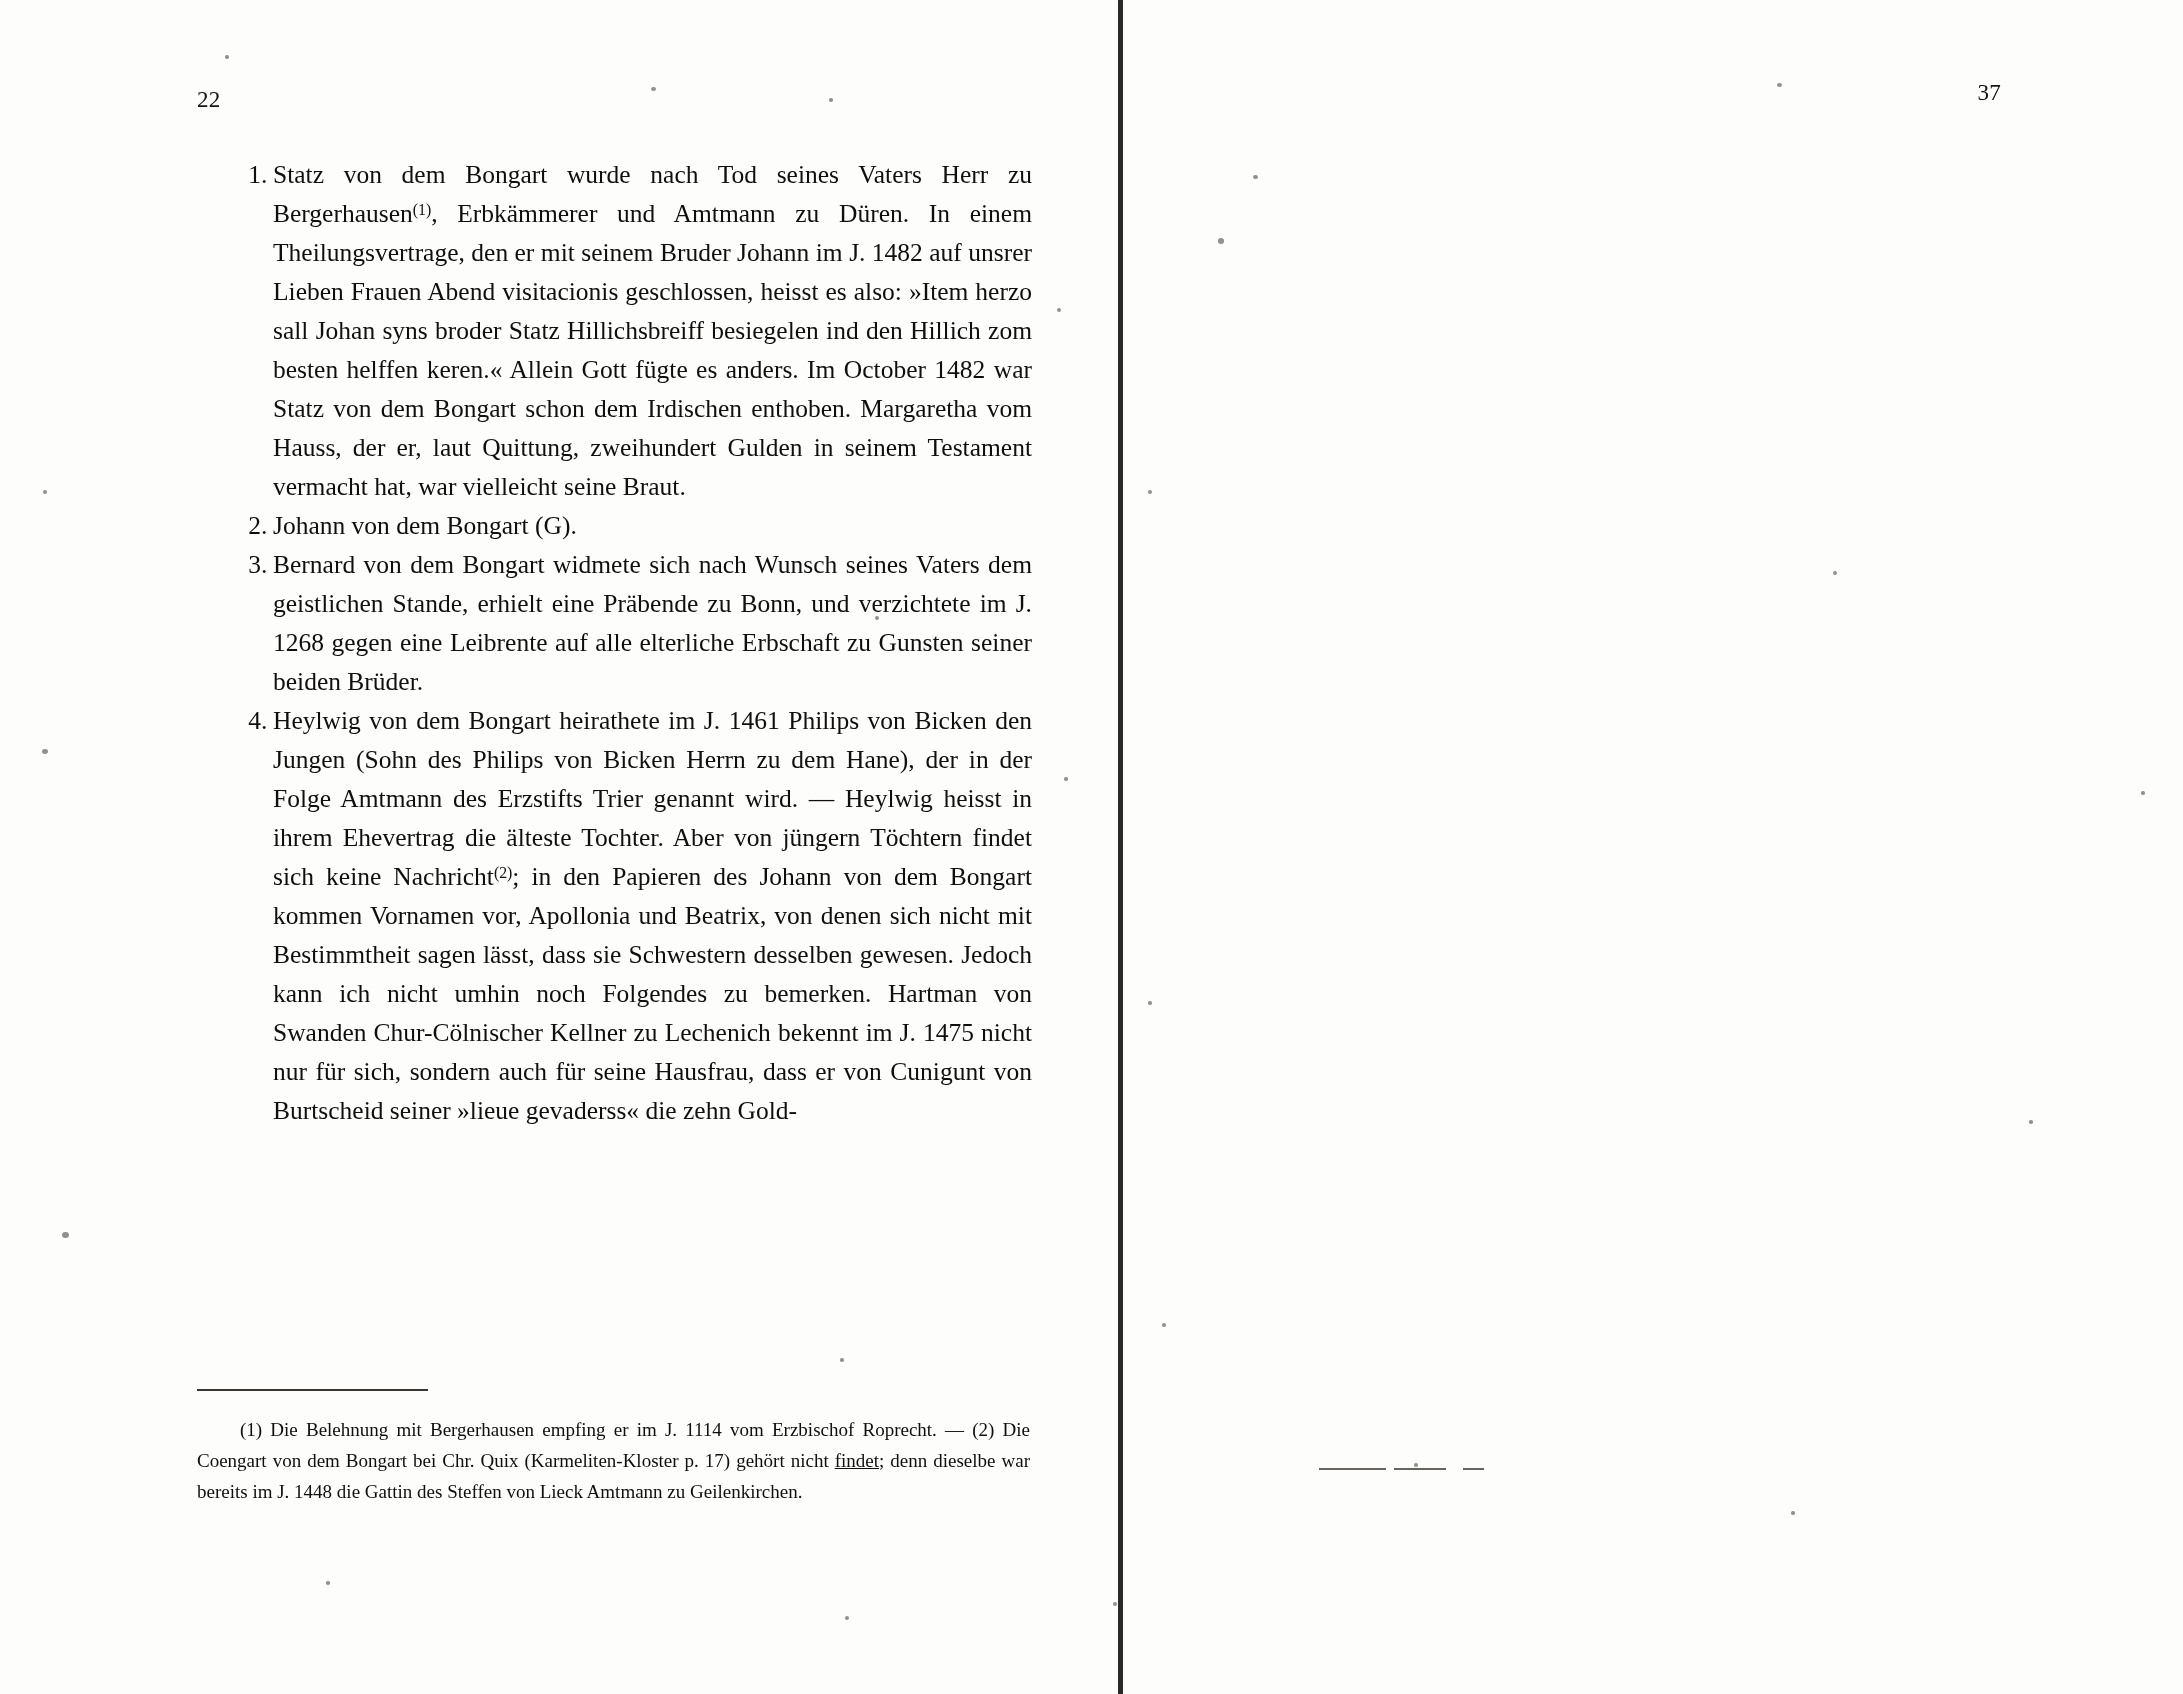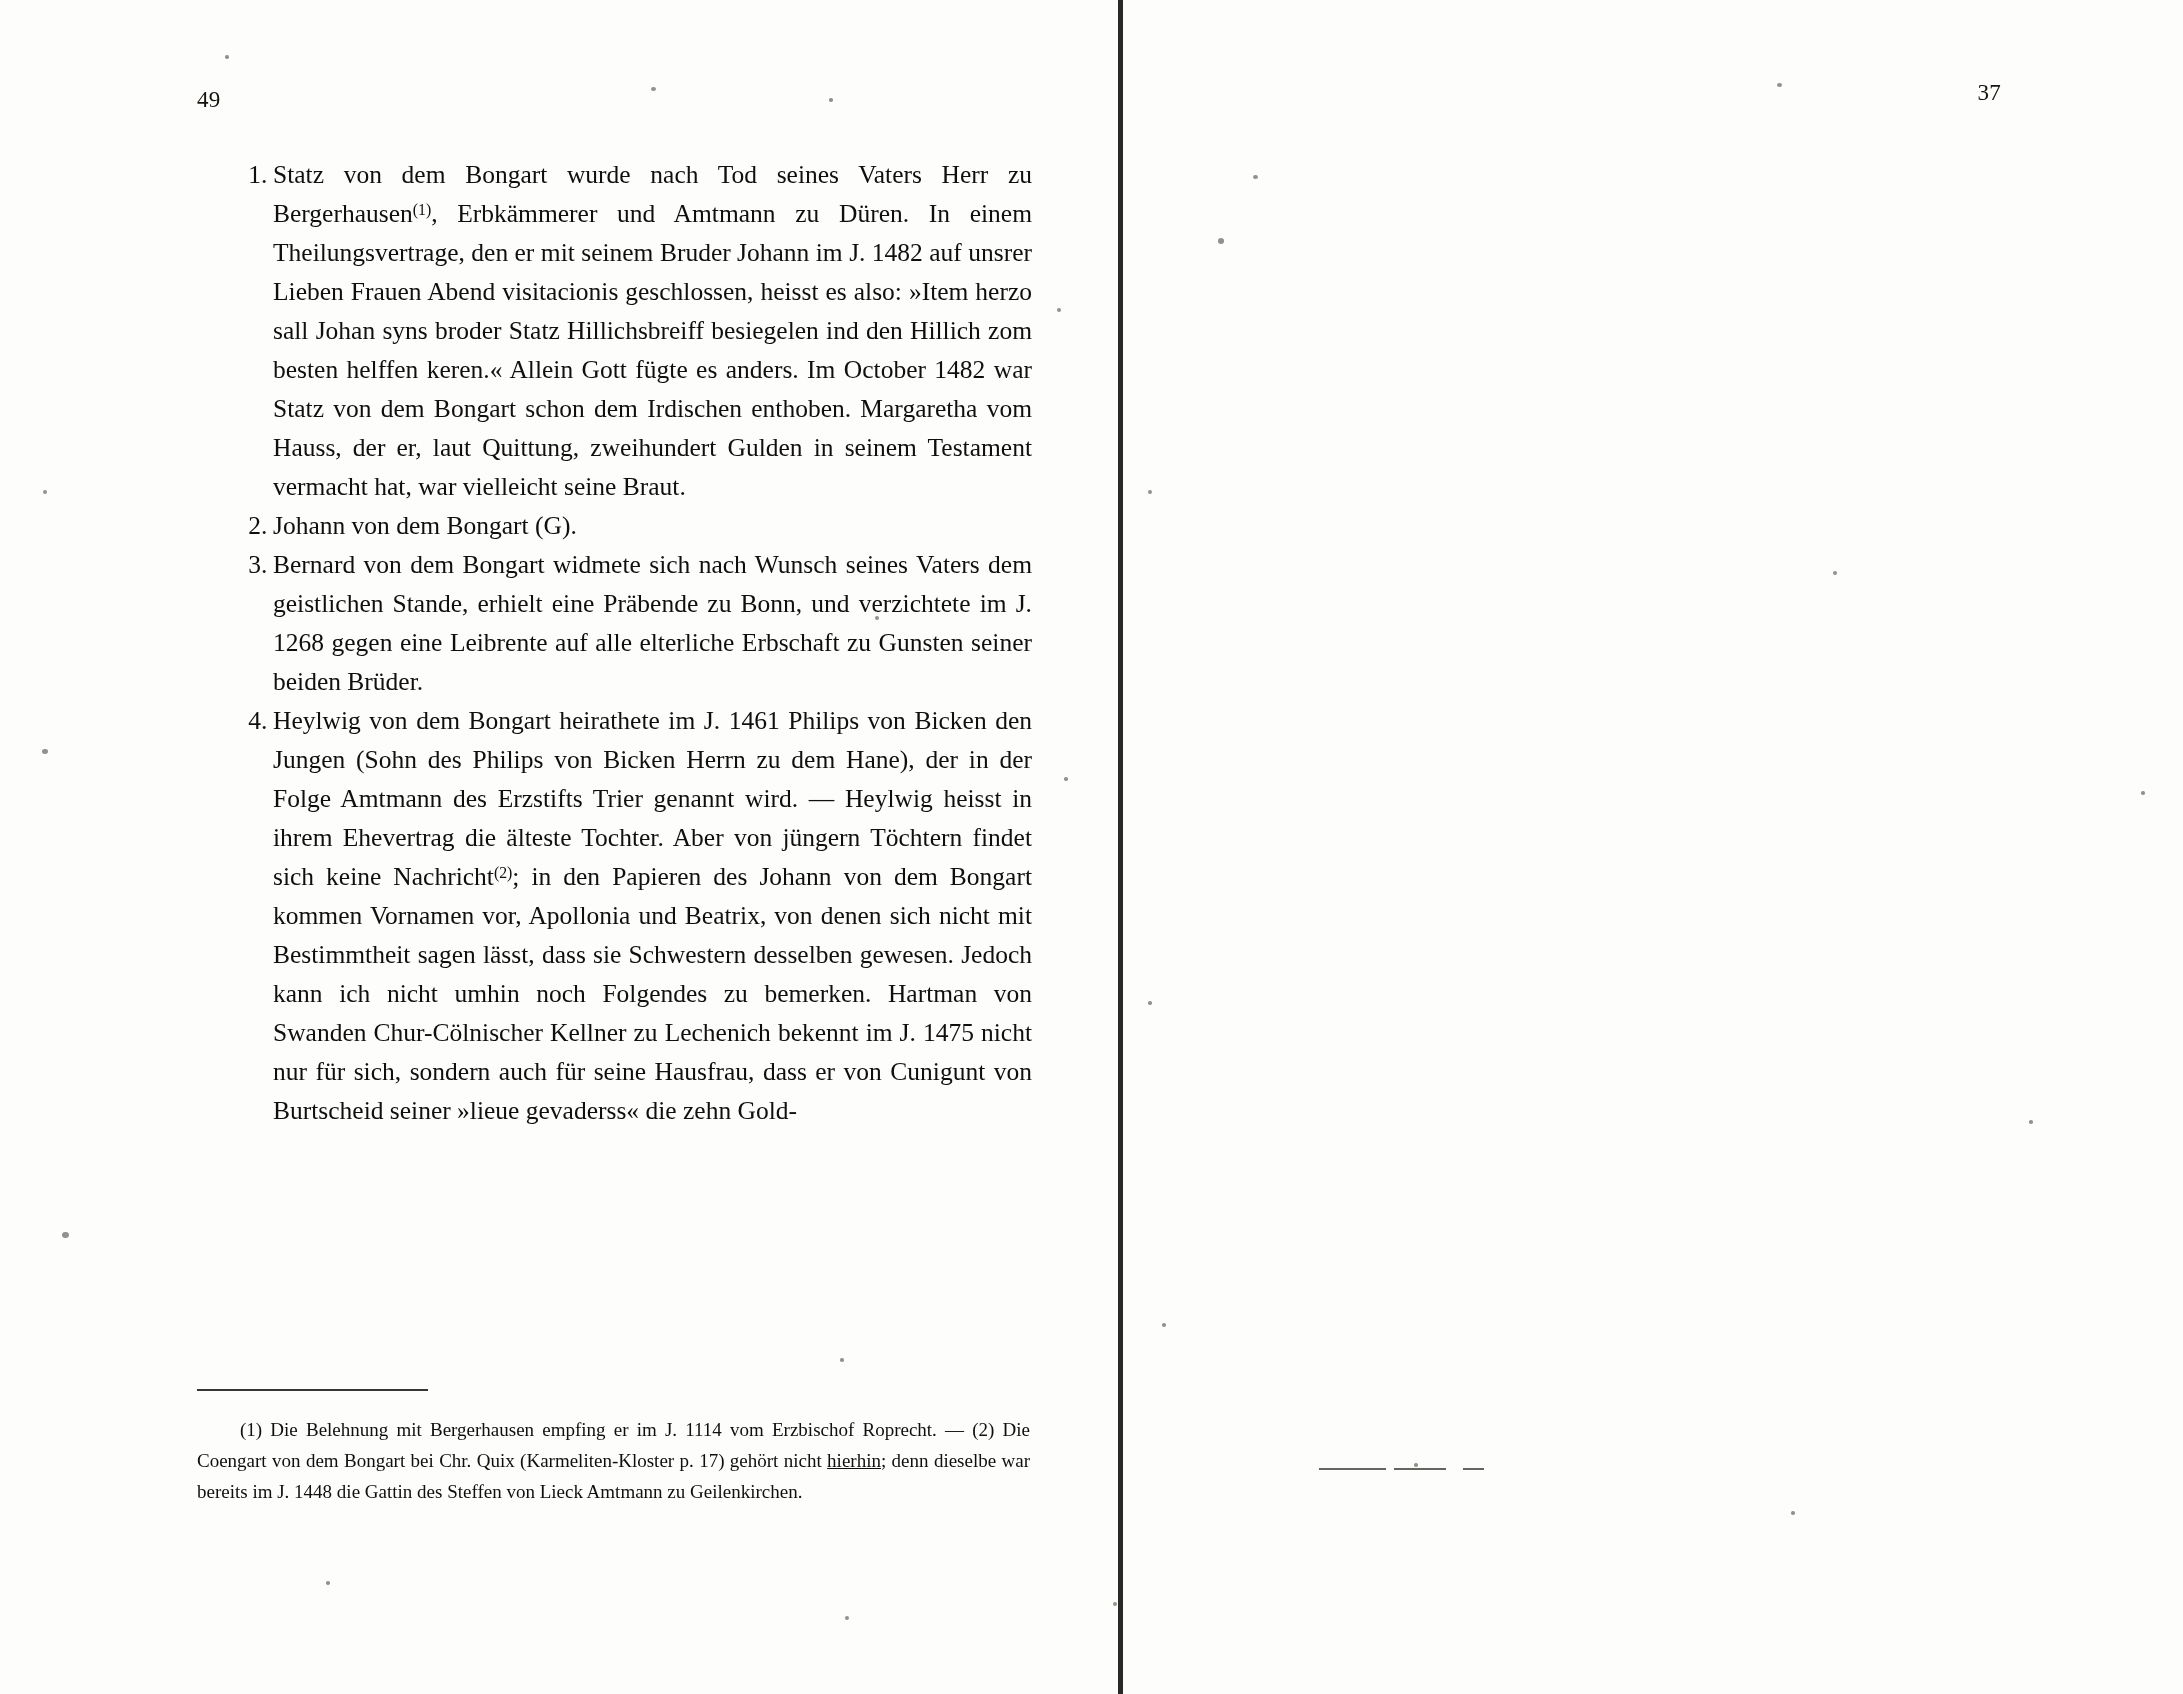--- a/index.html
+++ b/index.html
@@ -122,21 +122,21 @@
 
   .underline { text-decoration: underline; text-decoration-thickness: 1.4px; }
 </style>
 </head>
 <body>
 
 <div id="page">
 
   <div class="leaf left">
 
-    <div class="folio left">49</div>
+    <div class="folio left">22</div>
 
     <div class="textblock left">
       <ol class="items">
 
         <li>
           <span class="marker">1.</span>
           <span class="body"><span>Statz von dem Bongart wurde nach Tod seines Vaters Herr zu Bergerhausen</span><sup class="note">(1)</sup><span>, Erbkämmerer und Amtmann zu Düren. In einem Theilungsvertrage, den er mit seinem Bruder Johann im J. 1482 auf unsrer Lieben Frauen Abend visitacionis geschlossen, heisst es also: »Item herzo sall Johan syns broder Statz Hillichsbreiff besiegelen ind den Hillich zom besten helffen keren.« Allein Gott fügte es anders. Im October 1482 war Statz von dem Bongart schon dem Irdischen enthoben. Margaretha vom Hauss, der er, laut Quittung, zweihundert Gulden in seinem Testament vermacht hat, war vielleicht seine Braut.</span></span>
         </li>
 
         <li>
@@ -156,21 +156,21 @@
 
       </ol>
     </div>
 
     <div class="footnote-rule left"></div>
 
     <div class="footnotes left">
       <p><span>(1)</span>
         <span>Die Belehnung mit Bergerhausen empfing er im J. 1114 vom Erzbischof Roprecht. —</span>
         <span>(2)</span>
-        <span>Die Coengart von dem Bongart bei Chr. Quix (Karmeliten-Kloster p. 17) gehört nicht </span><span class="underline">hierhin</span><span>; denn dieselbe war bereits im J. 1448 die Gattin des Steffen von Lieck Amtmann zu Geilenkirchen.</span></p>
+        <span>Die Coengart von dem Bongart bei Chr. Quix (Karmeliten-Kloster p. 17) gehört nicht </span><span class="underline">findet</span><span>; denn dieselbe war bereits im J. 1448 die Gattin des Steffen von Lieck Amtmann zu Geilenkirchen.</span></p>
     </div>
 
   </div>
 
   <div class="gutter" style="left:1118px;"></div>
 
   <div class="leaf right">
 
     <div class="folio right">37</div>
 

